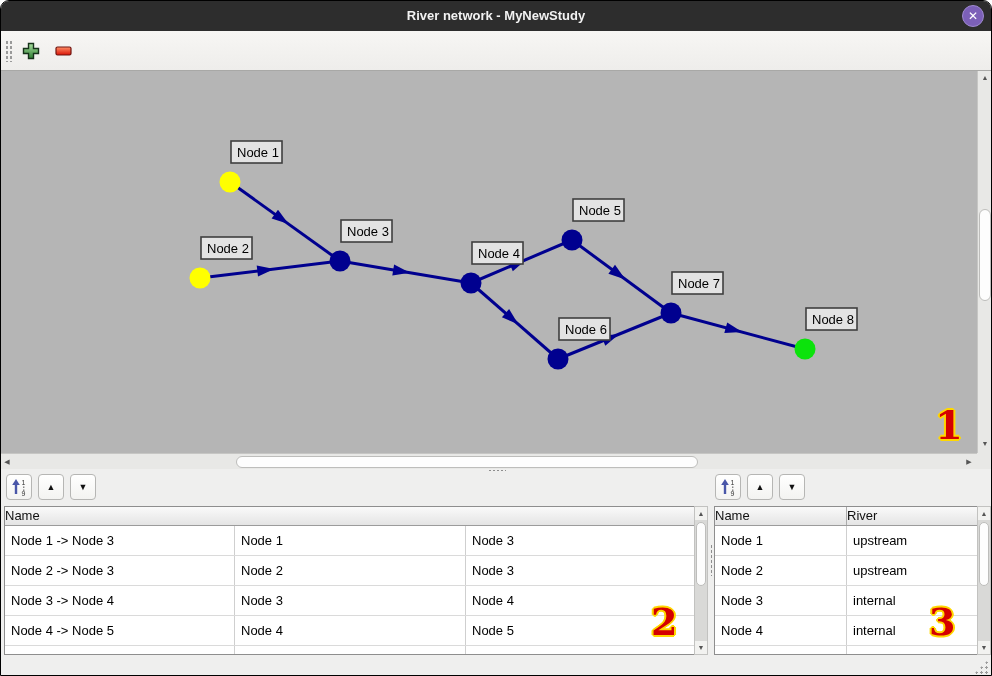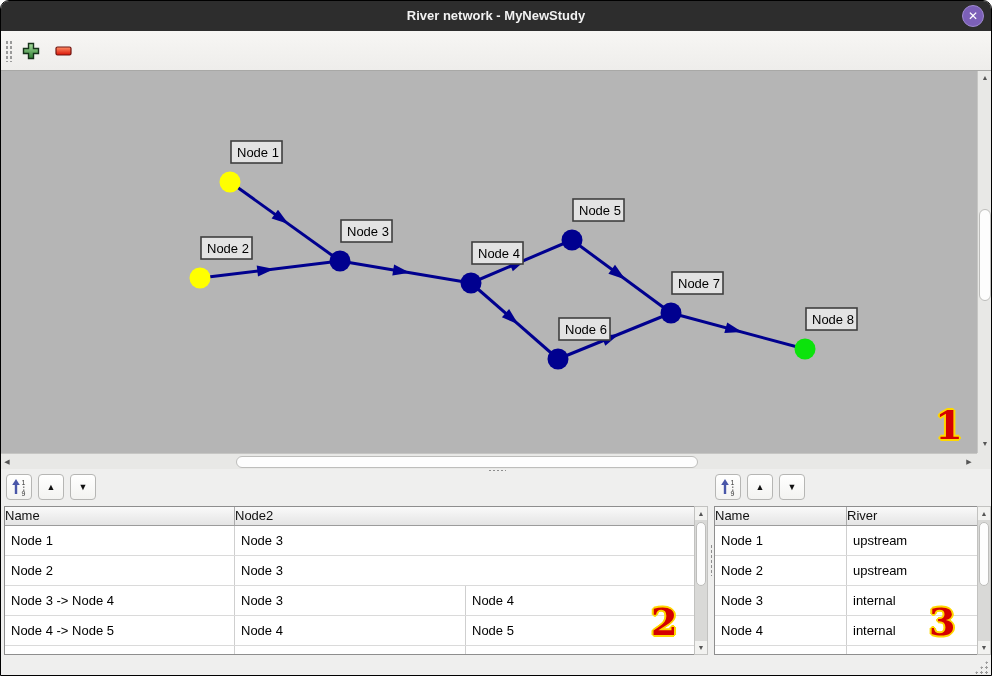--- a/index.html
+++ b/index.html
@@ -196,28 +196,29 @@
     <div class="ctl" style="left:746px;">
       <span class="tri">▲</span>
     </div>
     <div class="ctl" style="left:778px;">
       <span class="tri">▼</span>
     </div>
 
     <div class="tbl" style="left:3px;width:689px;">
       <div class="thead cols3" id="edges-head">
           <div class="hcell">Name</div>
-          <div class="hcell">Node2</div>
         </div>
       <div class="tbody" id="edges-body">
           <div class="trow cols3">
+            <div class="tcell">Node 1 -&gt; Node 3</div>
             <div class="tcell">Node 1</div>
             <div class="tcell">Node 3</div>
           </div>
           <div class="trow cols3">
+            <div class="tcell">Node 2 -&gt; Node 3</div>
             <div class="tcell">Node 2</div>
             <div class="tcell">Node 3</div>
           </div>
           <div class="trow cols3">
             <div class="tcell">Node 3 -&gt; Node 4</div>
             <div class="tcell">Node 3</div>
             <div class="tcell">Node 4</div>
           </div>
           <div class="trow cols3">
             <div class="tcell">Node 4 -&gt; Node 5</div>

